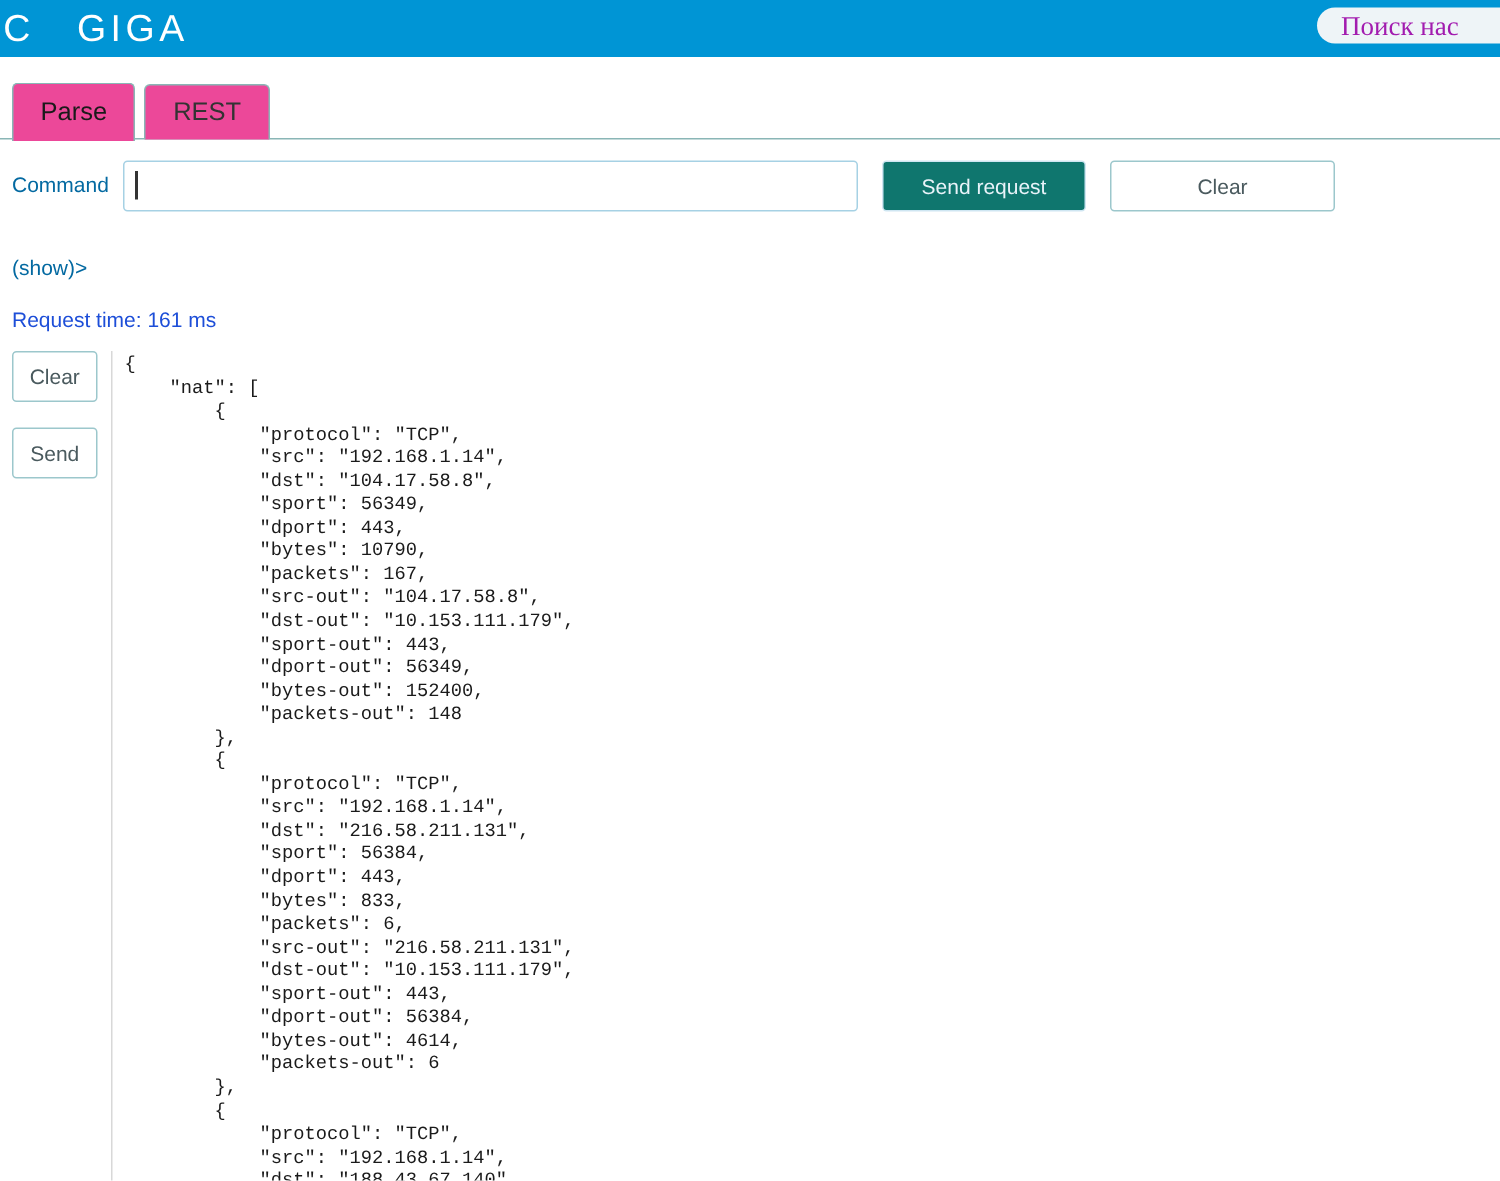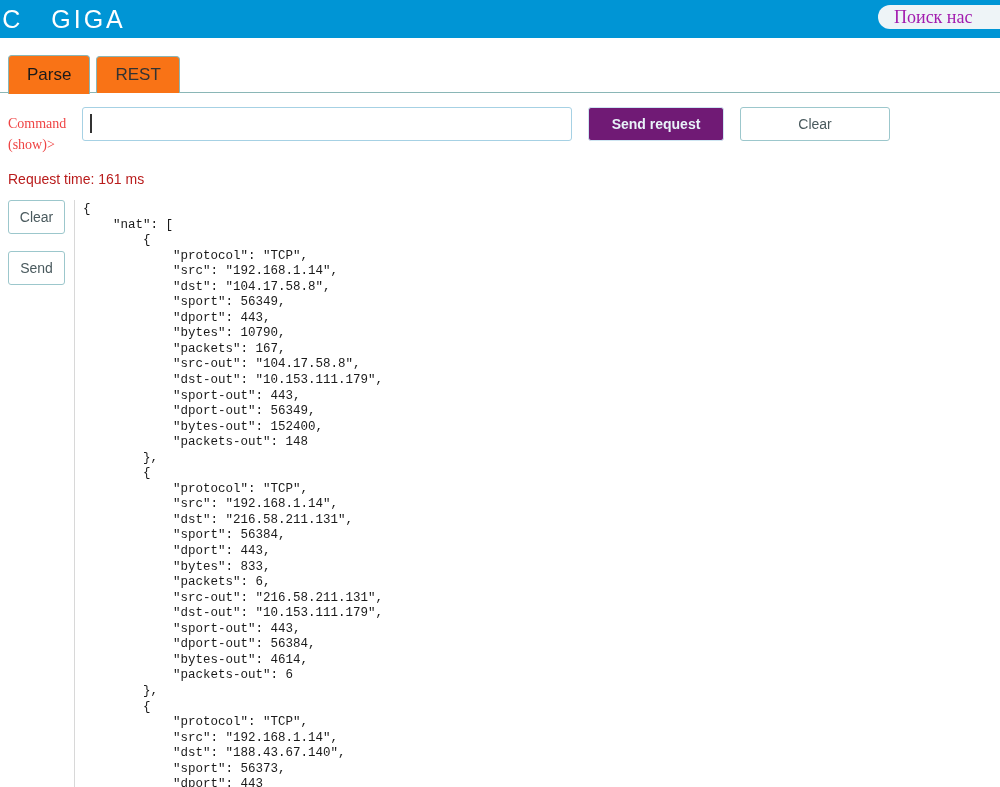--- a/index.html
+++ b/index.html
@@ -85,21 +85,21 @@
     align-items: flex-end;
     height: 38px;
     z-index: 2;
   }
   .tab {
     height: 37px;
     line-height: 36px;
     padding: 0 18px;
     font-size: 17px;
     color: #333333;
-    background: #f97316;
+    background: #ec4899;
     border: 1px solid #8ab6b6;
     border-bottom: none;
     border-radius: 4px 4px 0 0;
     margin-right: 6px;
     box-sizing: border-box;
     white-space: nowrap;
     cursor: pointer;
   }
   .tab.active {
     height: 39px;
@@ -111,26 +111,25 @@
   
   .cmd-row {
     display: flex;
     align-items: flex-start;
     padding: 14px 0 0 8px;
   }
   .cmd-label {
     width: 74px;
     font-size: 14px;
     line-height: 21px;
-    color: #ef4444;
+    color: #0369a1;
     padding-top: 6px;
     flex: none;
-    font-family: Liberation Serif, serif;
-  }
-  .cmd-label .l2 { display: block; }
+  }
+  .cmd-label .l2 { display: block; margin-top: 34px; }
   .cmd-input-wrap {
     position: relative;
     width: 490px;
     flex: none;
   }
   .cmd-input {
     width: 100%;
     height: 34px;
     box-sizing: border-box;
     border: 1px solid #a6d1e4;
@@ -154,38 +153,37 @@
     height: 34px;
     min-width: 136px;
     font-size: 14px;
     font-family: "Liberation Sans", sans-serif;
     border-radius: 3px;
     cursor: pointer;
     box-sizing: border-box;
   }
   .btn-send {
     margin-left: 16px;
-    background: #701a75;
+    background: #0f766e;
     border: 1px solid #cfe6f2;
     color: #e8f3f9;
-    font-weight: bold;
   }
   .btn-clear-top {
     margin-left: 16px;
     background: #ffffff;
     border: 1px solid #9cc7cc;
     color: #4a5a5e;
     min-width: 150px;
   }
 
   
   .req-time {
     padding: 16px 0 0 8px;
     font-size: 14px;
-    color: #b91c1c;
+    color: #1d4ed8;
   }
 
   
   .content {
     display: flex;
     margin-top: 13px;
     height: 600px;
   }
   .side-col {
     width: 74px;

